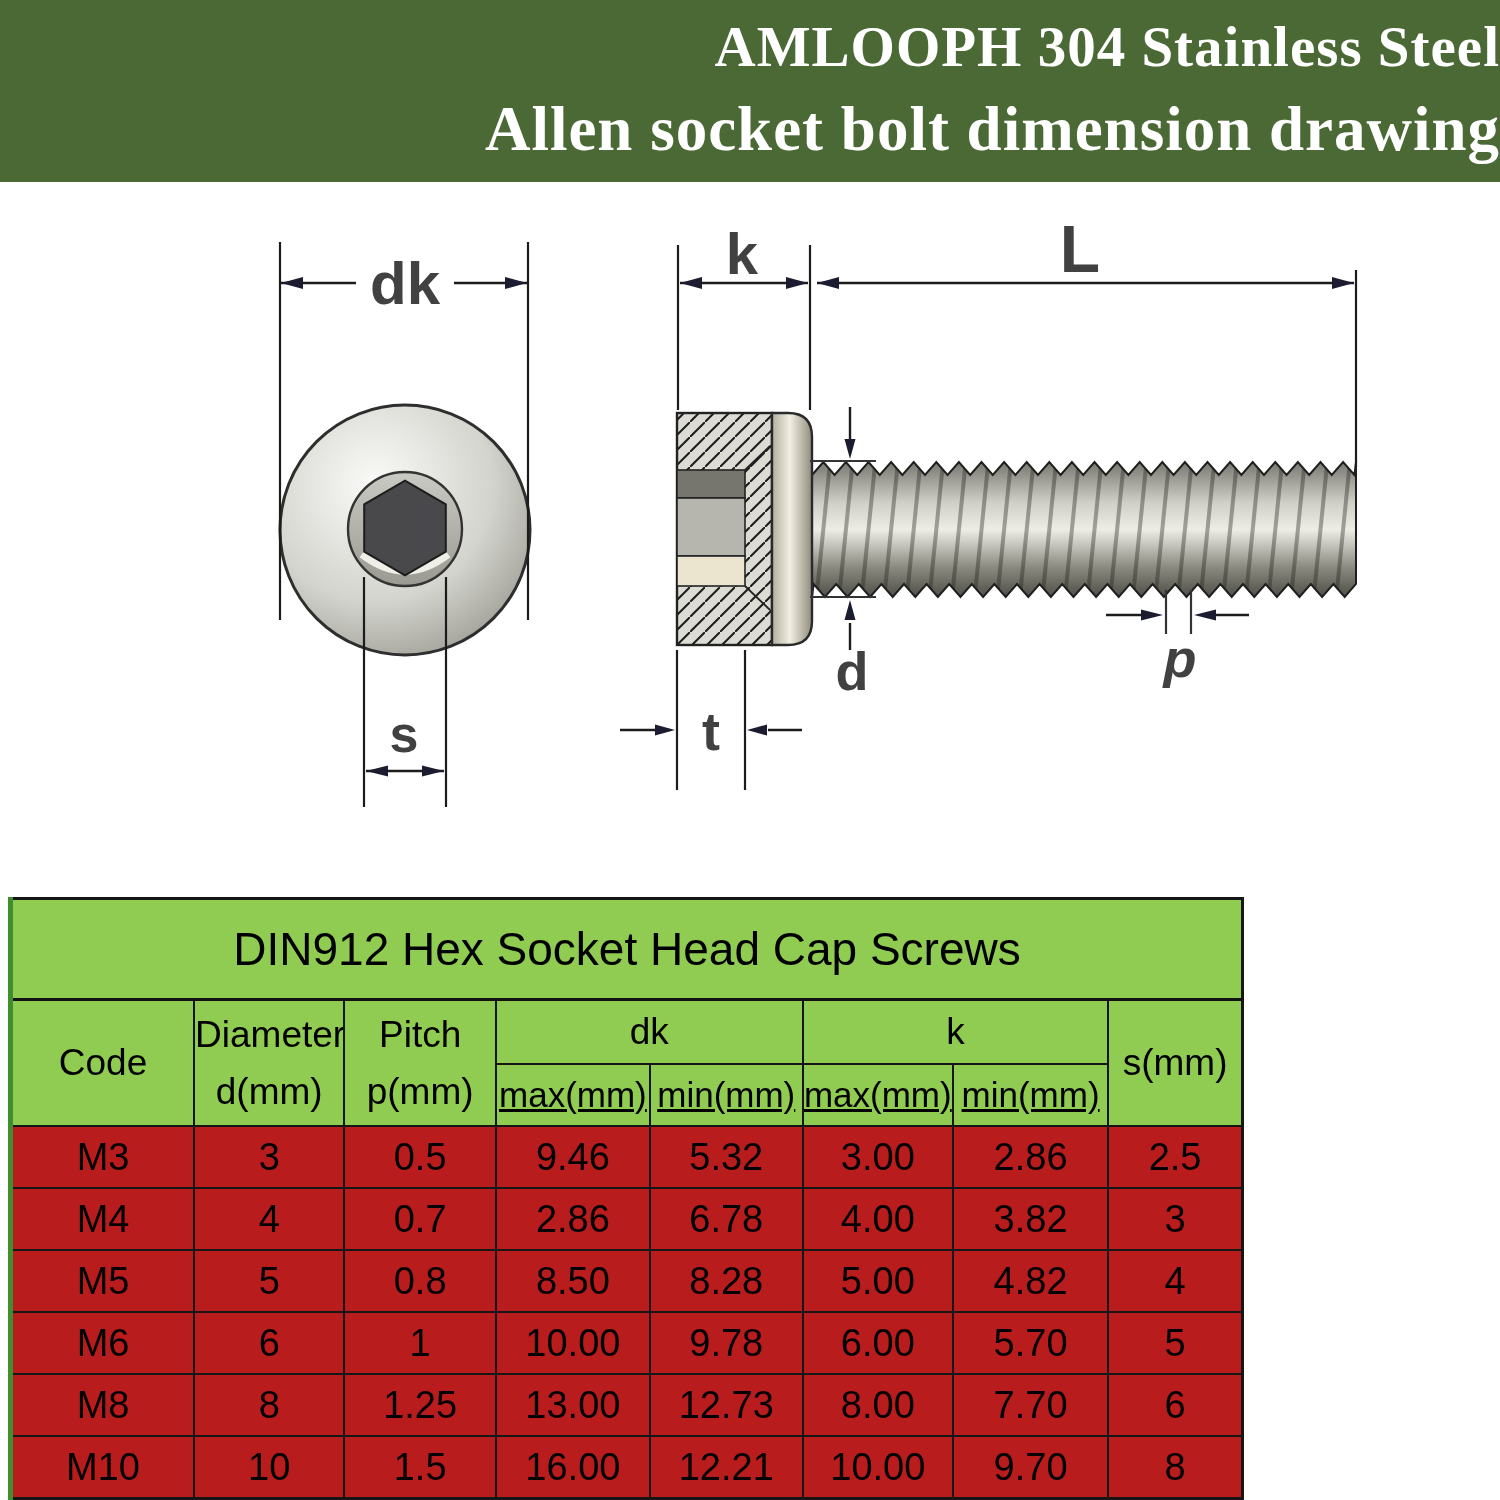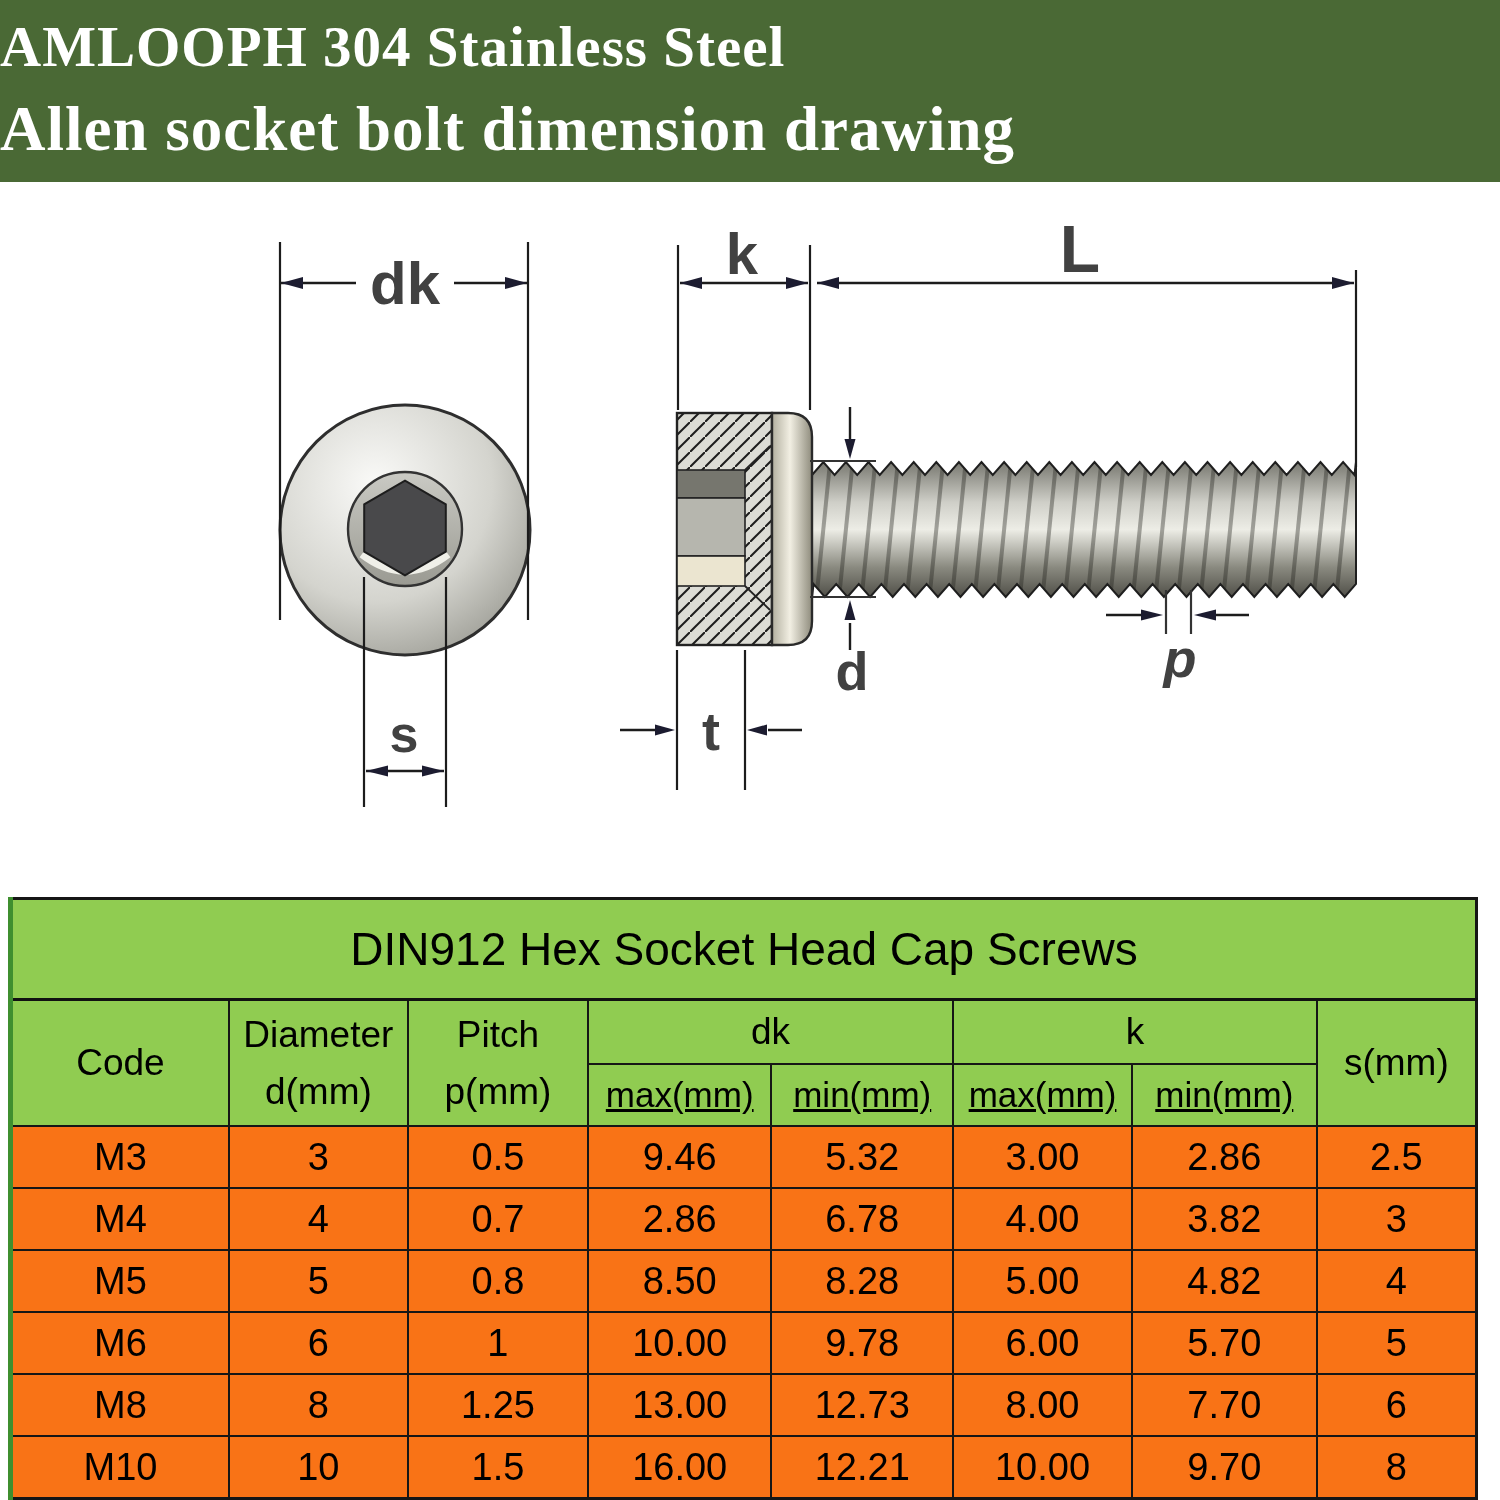--- a/index.html
+++ b/index.html
@@ -4,51 +4,51 @@
 <style>
   html,body{margin:0;padding:0;}
   body{
     width:1500px;height:1500px;position:relative;overflow:hidden;
     background:#ffffff;font-family:"Liberation Sans",sans-serif;
   }
   
   .banner{
     position:absolute;left:0;top:0;width:1500px;height:182px;
     background:var(--banner-green,#4a6935);
-    color:#fff;text-align:left;
+    color:#fff;text-align:right;
     font-family:"Liberation Serif",serif;font-weight:bold;
   }
   .banner .l1{padding-top:16px;font-size:57px;letter-spacing:1px;line-height:1.1;}
   .banner .l2{margin-top:16px;font-size:63px;letter-spacing:1px;line-height:1.1;}
   
   .drawing{position:absolute;left:0;top:182px;width:1500px;height:715px;}
   .dimtext{fill:#414141;font-family:"Liberation Sans",sans-serif;font-weight:bold;}
   .dimline{stroke:#1c1c1c;stroke-width:2.4;}
   .extline{stroke:#1c1c1c;stroke-width:2.2;}
   .arrow{fill:#1c1c30;}
   
-  .tablebox{position:absolute;left:8px;top:897px;width:1470px;height:591px;}
+  .tablebox{position:absolute;left:8px;top:897px;width:1236px;height:591px;}
   table.spec{
     width:100%;height:100%;border-collapse:collapse;table-layout:fixed;
     font-size:38px;color:#000;
     border:3px solid #161616;border-left:5px solid var(--table-accent-green,#3f8f2f);
   }
   table.spec th,table.spec td{
     border:2px solid #161616;text-align:center;vertical-align:middle;
     padding:0;font-weight:normal;overflow:hidden;
   }
   .title-cell{
     background:var(--table-green,#90cc51);
     font-size:46px;height:98px;border-bottom:3px solid #111 !important;
   }
   .hdr{background:var(--table-green,#90cc51);font-size:37px;}
   .hdr.sub{font-size:35px;text-decoration:underline;}
   tr.hrow1 th{height:62px;}
   tr.hrow2 th{height:60px;}
-  tr.drow td{height:60px;background:#f97316;}
+  tr.drow td{height:60px;background:#b91c1c;}
   tr.drow + tr.drow td.codecell{border-top-color:var(--table-accent-green,#3f8f2f);}
   td.codecell{border-left:none;}
   .twolines{line-height:1.55;}
 </style>
 </head>
 <body>
 
 <header class="banner">
   <div class="l1">AMLOOPH 304 Stainless Steel</div>
   <div class="l2">Allen socket bolt dimension drawing</div>

